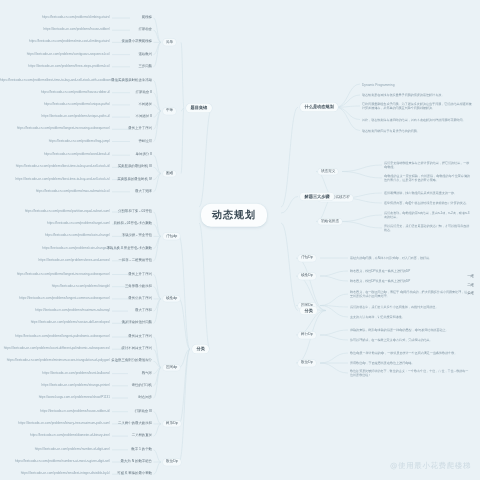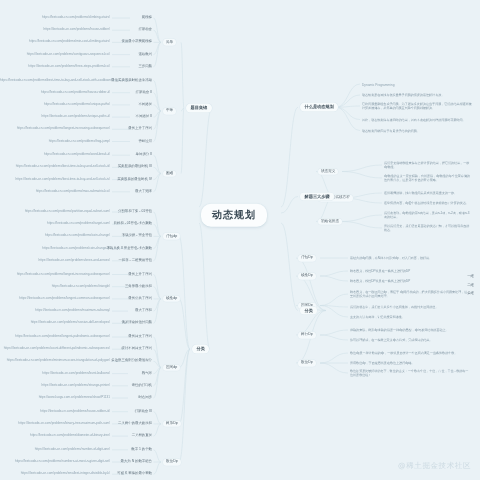--- a/index.html
+++ b/index.html
@@ -303,14 +303,14 @@
       <div class="node grp" style="top: 305.5px; left: 298px;">区间Dp</div>
       <div class="node para" style="top: 330px; left: 350px; width: 120px; white-space: normal; text-align: left;">准确的来说，树形dp准确的说是一种dp的思想，dp与递归结构的基础上。</div>
       <div class="node para" style="top: 340px; left: 350px; width: 120px; white-space: normal; text-align: left;">你可以理解成，在一棵树上定义dp方程式，完成和词的结果。</div>
       <div class="node grp" style="top: 335px; left: 298px;">树行Dp</div>
       <div class="node para" style="top: 353px; left: 350px; width: 120px; white-space: normal; text-align: left;">数位dp是一种计数用的dp，一般就是要统计一个区间内满足一些条件数的个数。</div>
       <div class="node para" style="top: 363px; left: 350px; width: 120px; white-space: normal; text-align: left;">所谓数位dp，字面意思就是在数位上进行dp咯。</div>
       <div class="node para" style="top: 373px; left: 350px; width: 120px; white-space: normal; text-align: left;">数位还算是比较好听的名字，数位的含义：一个数有个位，十位，百位，千位...数的每一位就是数位啦！</div>
       <div class="node grp" style="top: 363px; left: 298px;">数位Dp</div>
       <div class="node grp2" style="top: 310.5px; left: 300px;">分类</div>
     </div>
-  <div class="watermark">@稀土掘金技术社区</div>
+  <div class="watermark">@使用最小花费爬楼梯</div>
 </div>
 
 </body></html>

